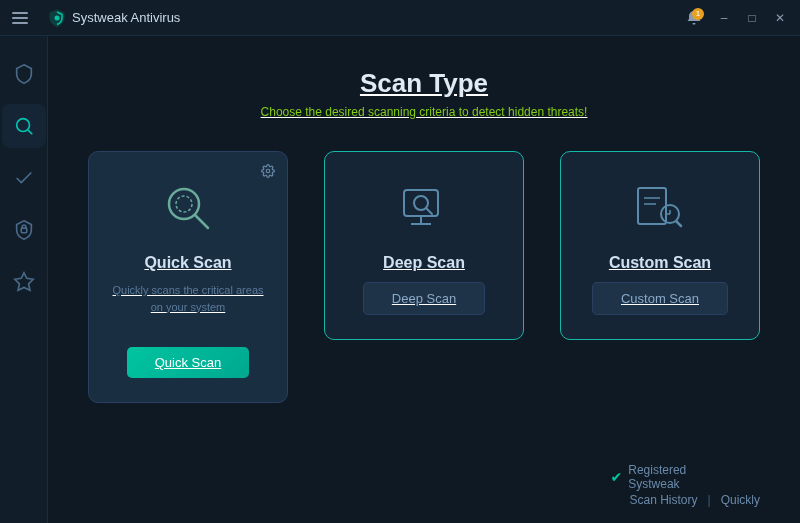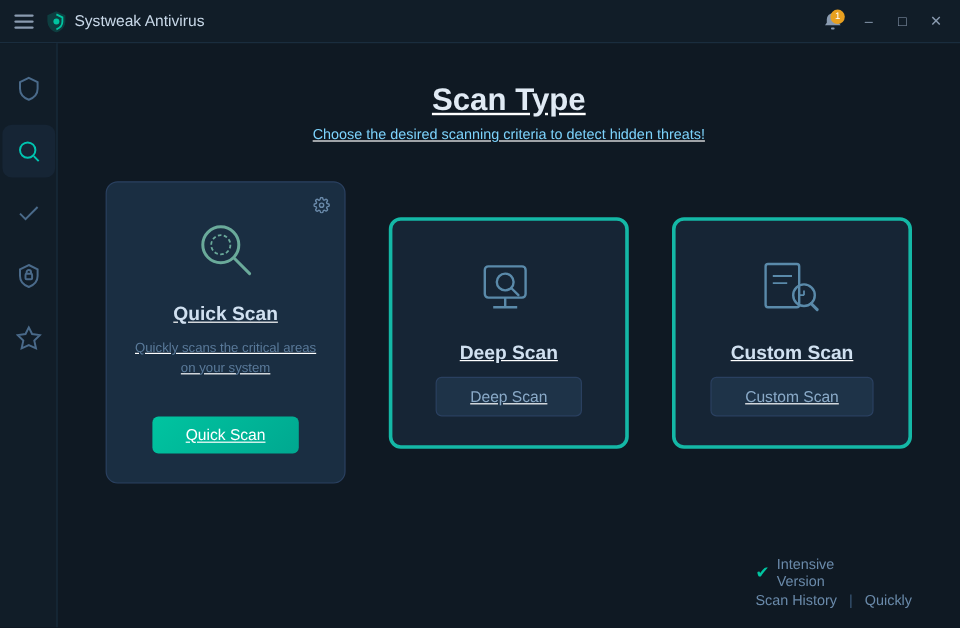--- a/index.html
+++ b/index.html
@@ -19,21 +19,21 @@
       align-items: center;
       justify-content: space-between;
       background: #111d28;
       height: 36px;
       padding: 0 8px;
       border-bottom: 1px solid #1a2d3e;
     }
     .title-bar-left {
       display: flex;
       align-items: center;
-      gap: 6px;
+      gap: 16px;
       text-align: center;
     }
     .hamburger-icon {
       display: flex;
       flex-direction: column;
       gap: 3px;
       cursor: pointer;
       padding: 4px;
     }
     .hamburger-icon span {
@@ -144,44 +144,44 @@
     .page-title {
       text-align: center;
       font-size: 26px;
       font-weight: 600;
       color: #e0eaf4;
       margin-bottom: 6px;
     }
     .page-subtitle {
       text-align: center;
       font-size: 12px;
-      color: #7dd3fc;
+      color: #84cc16;
       margin-bottom: 32px;
     }
 
     
     .scan-cards {
       display: flex;
       gap: 36px;
       justify-content: center;
-      align-items: center;
+      align-items: flex-start;
     }
 
     .scan-card {
       background: #162535;
       border-radius: 10px;
       padding: 24px 20px 24px;
       display: flex;
       flex-direction: column;
       align-items: center;
       text-align: center;
       width: 200px;
       cursor: pointer;
       transition: background 0.2s;
-      border: 3px solid #14b8a6;
+      border: 1px solid #14b8a6;
       position: relative;
     }
     .scan-card.active {
       background: #1a2e42;
       border: 1px solid #2a4060;
     }
 
     .card-settings {
       position: absolute;
       top: 12px;
@@ -265,20 +265,21 @@
       bottom: 16px;
       right: 40px;
       display: flex;
       flex-direction: column;
       align-items: flex-end;
       gap: 8px;
     }
     .links-row {
       display: flex;
       align-items: center;
+      margin-left: 19px;
     }
   </style>
 </head>
 <body>
 
 <div class="title-bar">
   <div class="title-bar-left">
     <div class="hamburger-icon">
       <span></span>
         <span></span>
@@ -405,18 +406,18 @@
     </div>
 
     <div class="bottom-row">
       <div class="links-row">
         <span class="footer-link">Scan History</span>
         <span class="footer-sep">|</span>
         <span class="footer-link">Quickly</span>
       </div>
       <div class="registered">
         <span class="reg-icon">✔</span>
-        <span>Intensive Version</span>
+        <span>Registered Systweak</span>
       </div>
     </div>
 
   </div>
 </div>
 
 </body></html>

